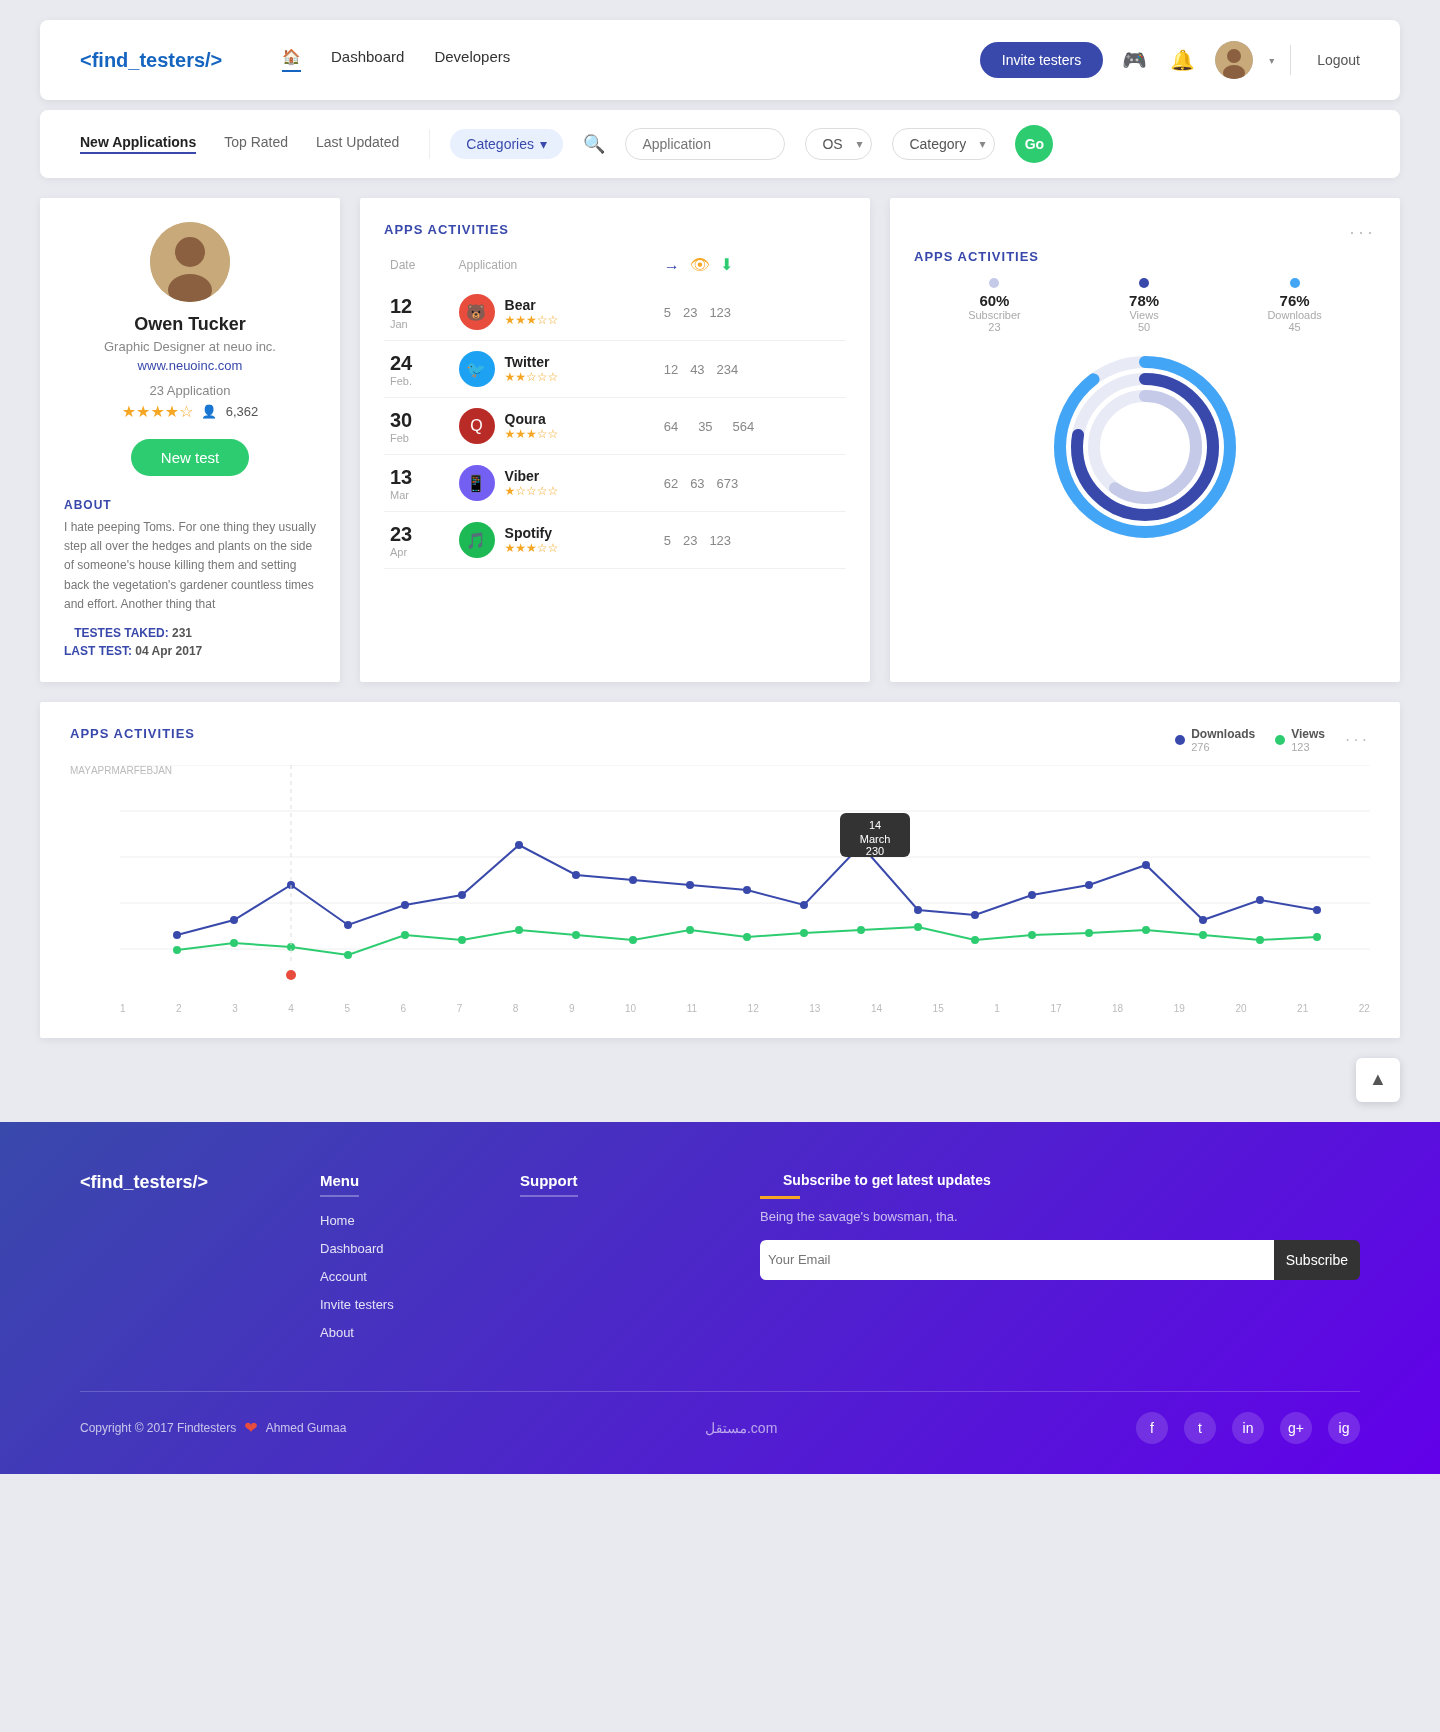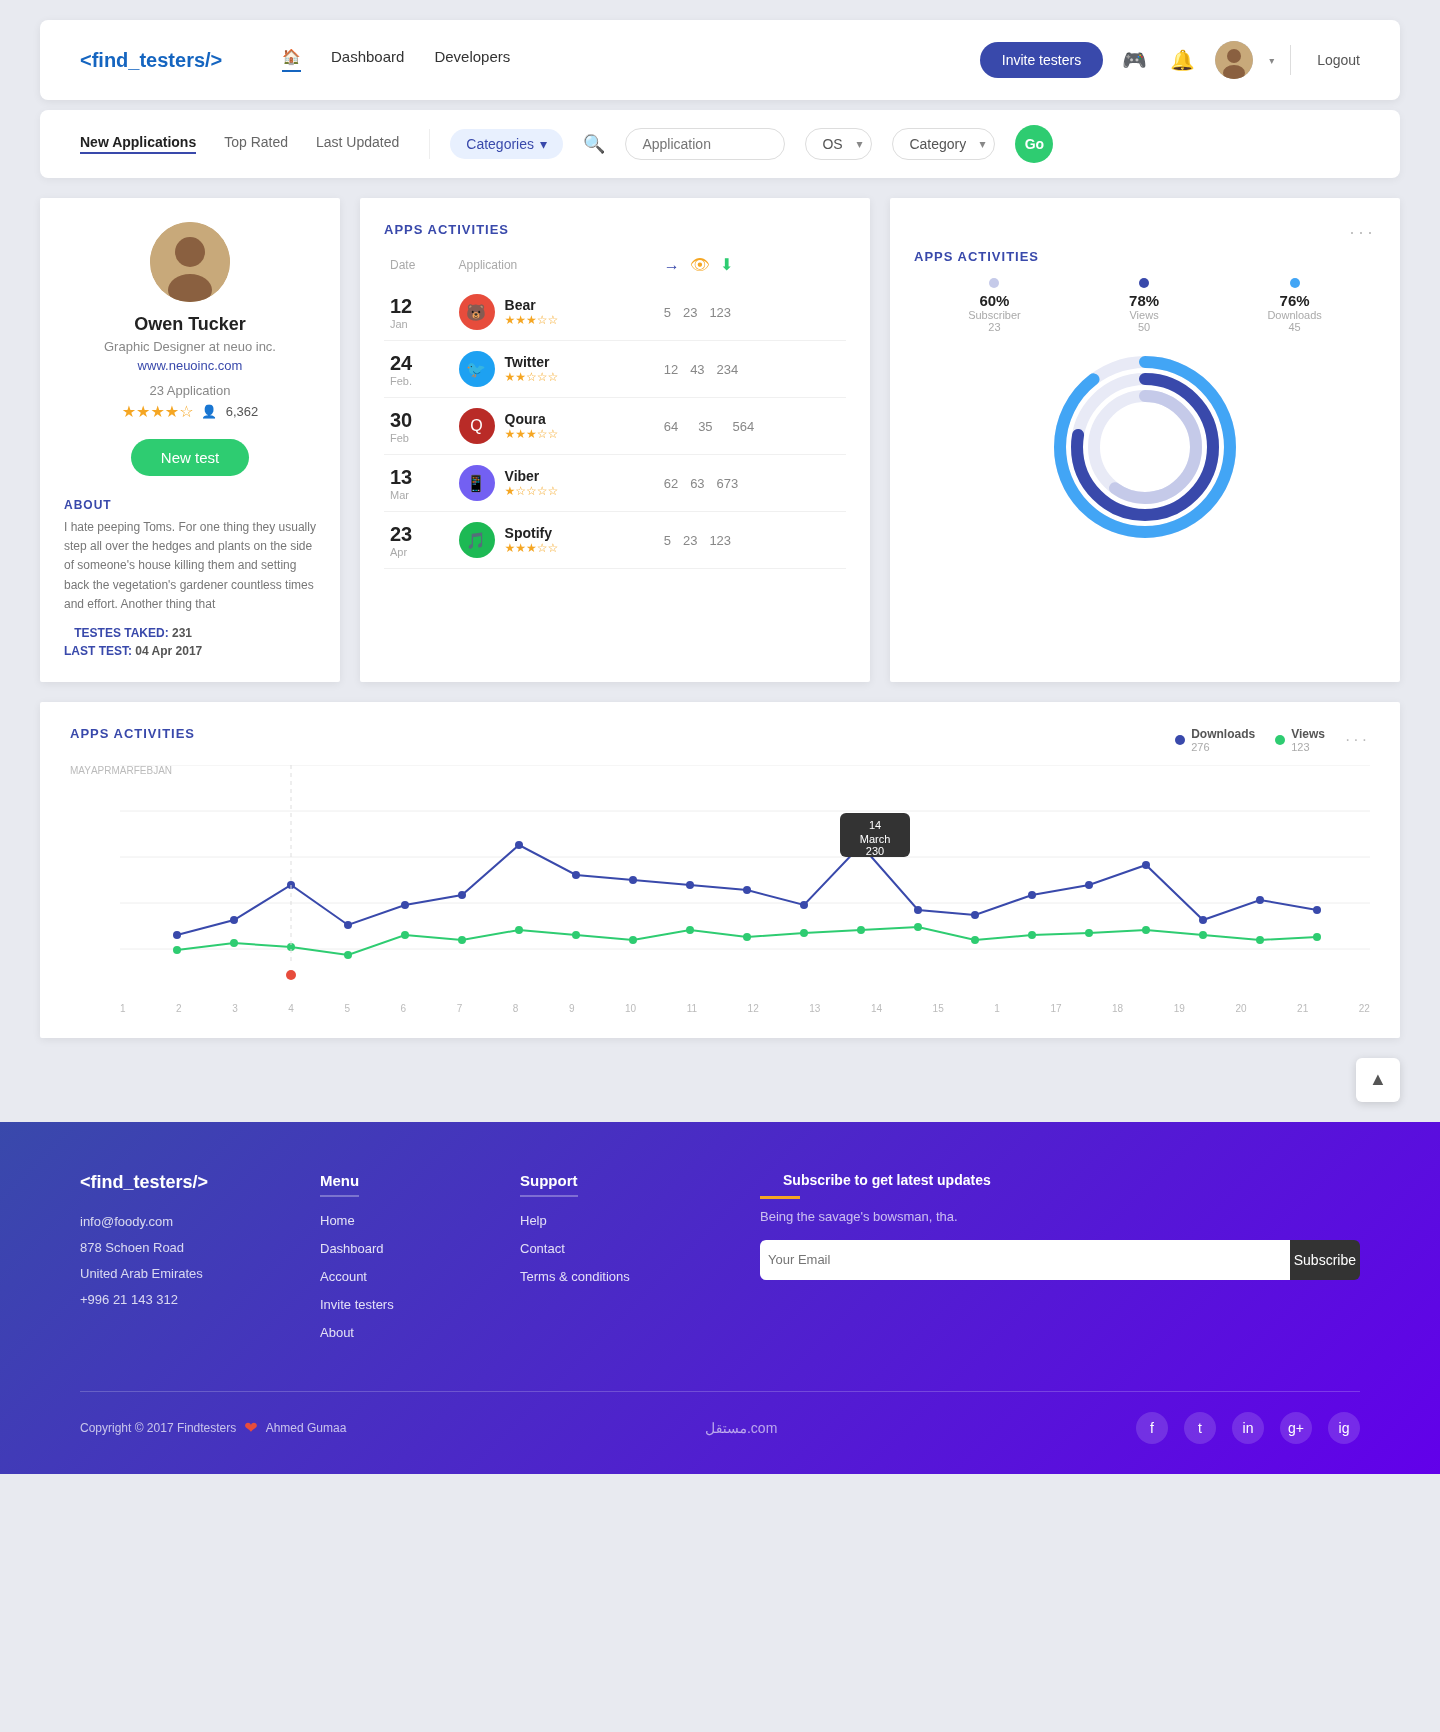--- a/index.html
+++ b/index.html
@@ -121,21 +121,21 @@
     .footer-logo { font-size: 18px; font-weight: 700; color: #fff; margin-bottom: 16px; }
     .footer-contact { font-size: 13px; color: rgba(255,255,255,0.8); line-height: 2; }
     .footer-col-title { font-size: 15px; font-weight: 700; color: #fff; margin-bottom: 14px; padding-bottom: 6px; border-bottom: 2px solid rgba(255,255,255,0.3); display: inline-block; }
     .footer-links { list-style: none; }
     .footer-links li { margin-bottom: 10px; }
     .footer-links a { color: rgba(255,255,255,0.85); text-decoration: none; font-size: 13px; }
     .subscribe-title { font-size: 14px; font-weight: 700; color: #fff; margin-bottom: 8px; margin-left: 23px; }
     .subscribe-sub { font-size: 13px; color: rgba(255,255,255,0.7); margin-bottom: 16px; }
     .subscribe-form { display: flex; gap: 0; }
     .subscribe-input { flex: 1; padding: 12px 8px; border: none; border-radius: 6px 0 0 6px; font-size: 13px; outline: none; color: #555; }
-    .subscribe-btn { background: #333; color: #fff; border: none; padding: 12px 4px; border-radius: 0 6px 6px 0; font-size: 14px; cursor: pointer; }
+    .subscribe-btn { background: #333; color: #fff; border: none; padding: 12px 12px; border-radius: 0 6px 6px 0; font-size: 14px; cursor: pointer; }
     .footer-bottom { display: flex; align-items: center; justify-content: space-between; border-top: 1px solid rgba(255,255,255,0.2); padding-top: 20px; }
     .footer-copy { font-size: 12px; color: rgba(255,255,255,0.7); display: flex; align-items: center; gap: 8px; }
     .footer-social { display: flex; gap: 16px; }
     .social-icon { width: 32px; height: 32px; border-radius: 50%; background: rgba(255,255,255,0.15); display: flex; align-items: center; justify-content: center; color: #fff; font-size: 14px; cursor: pointer; }
     .scroll-top-btn { background: #fff; border: none; border-radius: 6px; width: 44px; height: 44px; display: flex; align-items: center; justify-content: center; cursor: pointer; box-shadow: 0 2px 8px rgba(0,0,0,0.15); color: #555; font-size: 18px; }
 
     
     .donut-svg { width: 200px; height: 200px; }
   </style>
 </head>
@@ -515,43 +515,33 @@
 </div>
 
 <div style="display:flex; justify-content:flex-end; padding: 0 40px 10px;">
   <button class="scroll-top-btn">▲</button>
 </div>
 
 <footer class="footer">
   <div class="footer-grid">
     <div>
       <div class="footer-logo">&lt;find_testers/&gt;</div>
-      <div class="footer-contact">
-        <div>info@foody.com</div>
-        <div>878 Schoen Road<br>United Arab Emirates</div>
-        <div>+996 21 143 312</div>
-      </div>
     </div>
     <div>
       <div class="footer-col-title">Menu</div>
       <ul class="footer-links">
         <li><a href="#">Home</a></li>
         <li><a href="#">Dashboard</a></li>
         <li><a href="#">Account</a></li>
         <li><a href="#">Invite testers</a></li>
         <li><a href="#">About</a></li>
       </ul>
     </div>
     <div>
       <div class="footer-col-title">Support</div>
-      <ul class="footer-links">
-        <li><a href="#">Help</a></li>
-        <li><a href="#">Contact</a></li>
-        <li><a href="#">Terms &amp; conditions</a></li>
-      </ul>
     </div>
     <div>
       <div class="subscribe-title">Subscribe to get latest updates</div>
       <div style="width:40px; height:3px; background:#f5a623; margin-bottom:10px;"></div>
       <div class="subscribe-sub">Being the savage's bowsman, tha.</div>
       <div class="subscribe-form">
         <input class="subscribe-input" type="email" placeholder="Your Email" style="">
         <button class="subscribe-btn">Subscribe</button>
       </div>
     </div>

